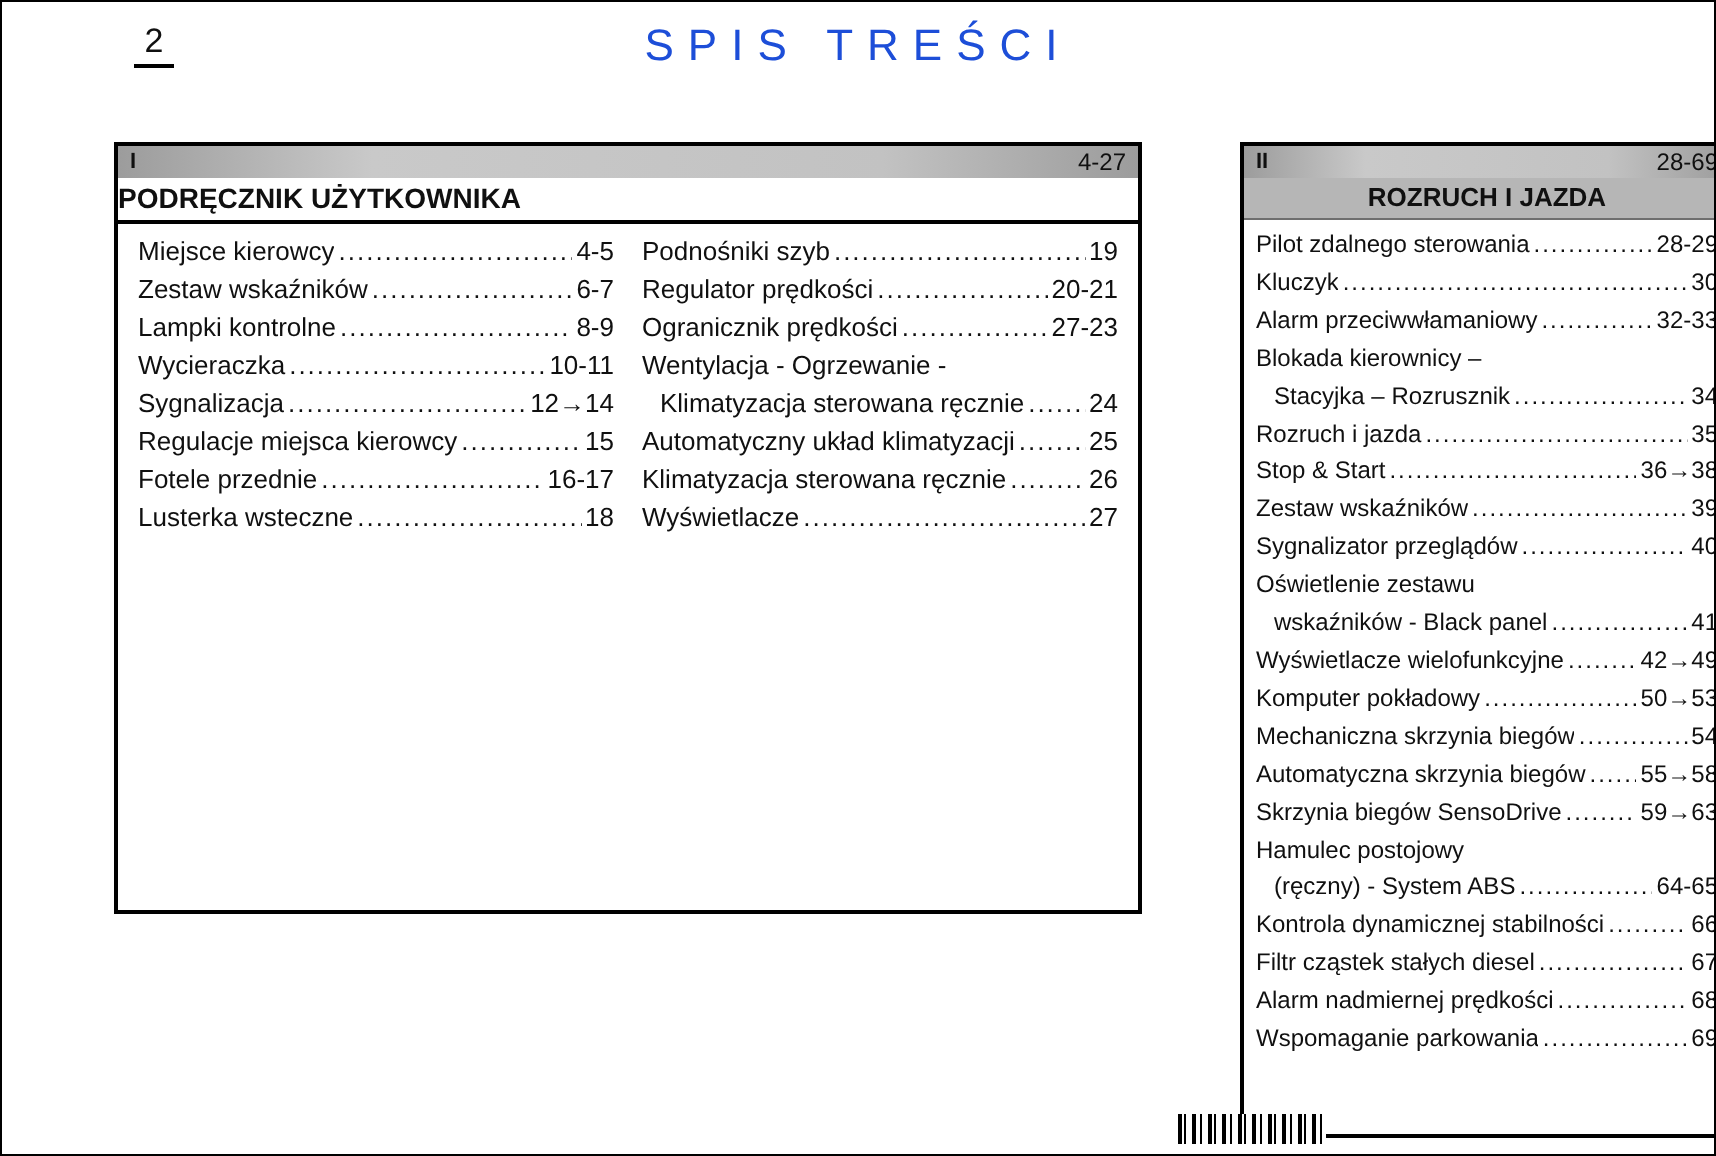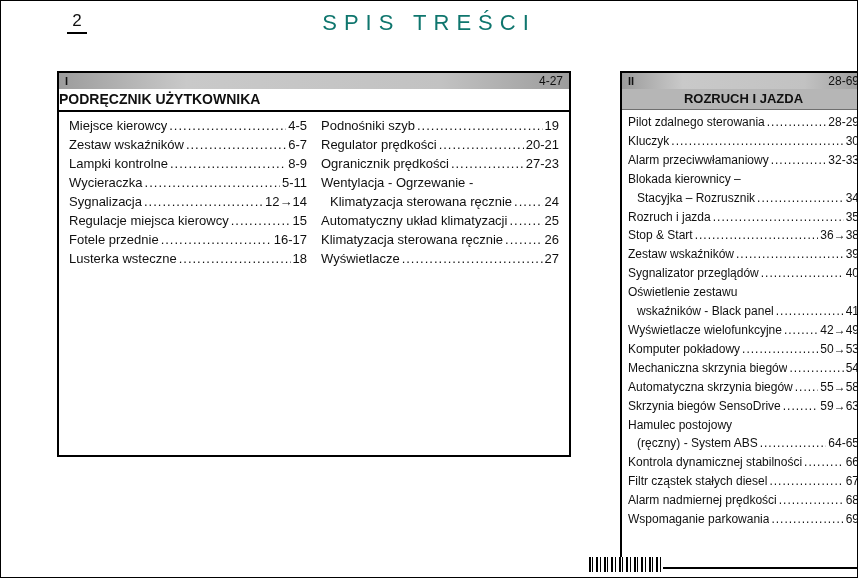--- a/index.html
+++ b/index.html
@@ -19,21 +19,21 @@
     display:inline-block;
     min-width:20px; text-align:center;
     border-bottom:2px solid #000;
     padding-bottom:1px;
   }
   .doc-title {
     position:absolute; top:9px; left:0; width:100%;
     text-align:center;
     font-size:22px;
     letter-spacing:7px;
-    color:#0f766e;
+    color:#1d4ed8;
   }
   .box {
     position:absolute;
     border:2px solid #000;
     background:#fff;
   }
   .box-i { left:56px; top:70px; width:514px; height:386px; }
   .box-ii { left:589px; top:70px; width:247px; height:498px;margin-left:30px; }
   .strip {
     height:16px;
@@ -132,21 +132,21 @@
             <div class="toc-line">
               <span class="toc-label">Lampki kontrolne</span>
               <span class="toc-dots"></span>
               <span class="toc-page">8-9</span>
             </div>
           </div>
           <div class="toc-entry">
             <div class="toc-line">
               <span class="toc-label">Wycieraczka</span>
               <span class="toc-dots"></span>
-              <span class="toc-page">5-11</span>
+              <span class="toc-page">10-11</span>
             </div>
           </div>
           <div class="toc-entry">
             <div class="toc-line">
               <span class="toc-label">Sygnalizacja</span>
               <span class="toc-dots"></span>
               <span class="toc-page">12→14</span>
             </div>
           </div>
           <div class="toc-entry">

